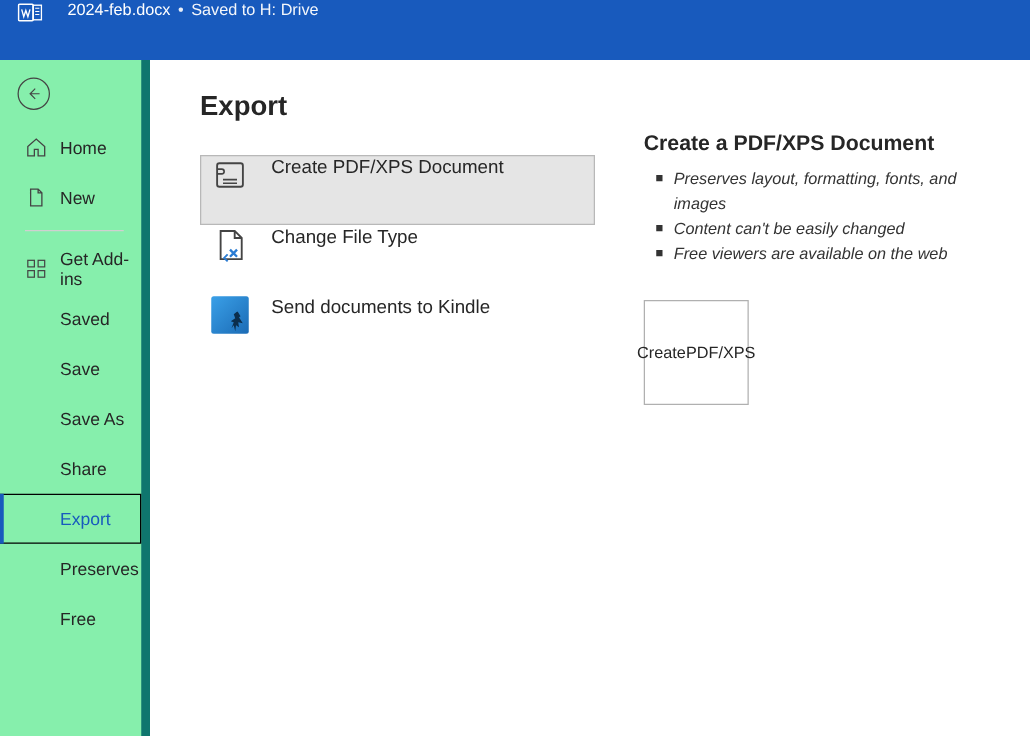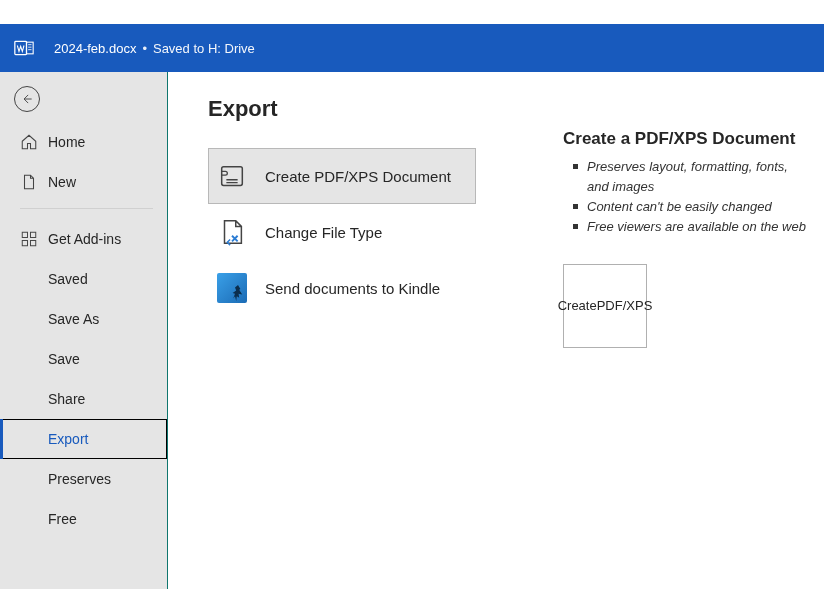--- a/index.html
+++ b/index.html
@@ -9,40 +9,39 @@
     color: #262626;
     width: 824px;
     height: 589px;
     overflow: hidden;
     background: #fff;
   }
   .titlebar {
     height: 48px;
     background: #185abd;
     display: flex;
-    align-items: center;
+    align-items: flex-start;
     padding: 0 14px;
     color: #fff;
-    margin-top: 24px;
   }
   .titlebar .app-icon {
     width: 20px; height: 20px;
     margin-right: 20px;
   }
   .titlebar .doc-name { font-size: 13px; }
   .titlebar .dot { margin: 0 6px; font-size: 13px; opacity: .9;}
   .titlebar .saved { font-size: 13px; opacity: .95;}
   .layout {
     display: flex;
     height: calc(100% - 48px);
   }
   .sidebar {
-    width: 168px;
-    background: #e5e5e5;
-    border-right: 1px solid #0f766e;
+    width: 120px;
+    background: #86efac;
+    border-right: 7px solid #0f766e;
     padding-top: 6px;
     position: relative;
   }
   .back-arrow {
     width: 26px; height: 26px;
     border: 1.2px solid #444;
     border-radius: 50%;
     margin: 8px 0 10px 14px;
     display:flex; align-items:center; justify-content:center;
     cursor:pointer;
@@ -75,26 +74,26 @@
     outline-offset:-1px;
   }
   .main {
     flex:1;
     padding: 24px 0 0 40px;
     display:flex;
   }
   .options-col { width: 355px; }
   .page-title { font-size: 22px; font-weight:600; margin-bottom: 26px; }
   .option-row {
-    display:flex; align-items:center;
+    display:flex; 
     height:56px;
     padding-left: 6px;
     cursor:pointer;
     border:1px solid transparent;
-    width: 268px;
+    width: 316px;
   }
   .option-row.selected {
     background:#e5e5e5;
     border:1px solid #b8b8b8;
   }
   .option-row .opt-icon {
     width:30px; height:30px; margin-right:18px; margin-left:2px;
     display:flex; align-items:center; justify-content:center;
   }
   .option-row .opt-label { font-size:15px; }
@@ -203,25 +202,25 @@
           </svg>
       </span>
       <span>Get Add-ins</span>
     </div>
     <div class="nav-item">
       <span class="spacer-icon"></span>
         <span>Saved</span>
     </div>
     <div class="nav-item">
       <span class="spacer-icon"></span>
+        <span>Save</span>
+    </div>
+    <div class="nav-item">
+      <span class="spacer-icon"></span>
         <span>Save As</span>
-    </div>
-    <div class="nav-item">
-      <span class="spacer-icon"></span>
-        <span>Save</span>
     </div>
     <div class="nav-item">
       <span class="spacer-icon"></span>
         <span>Share</span>
     </div>
     <div class="nav-item selected boxed">
       <span class="spacer-icon"></span>
         <span>Export</span>
     </div>
     <div class="nav-item">

